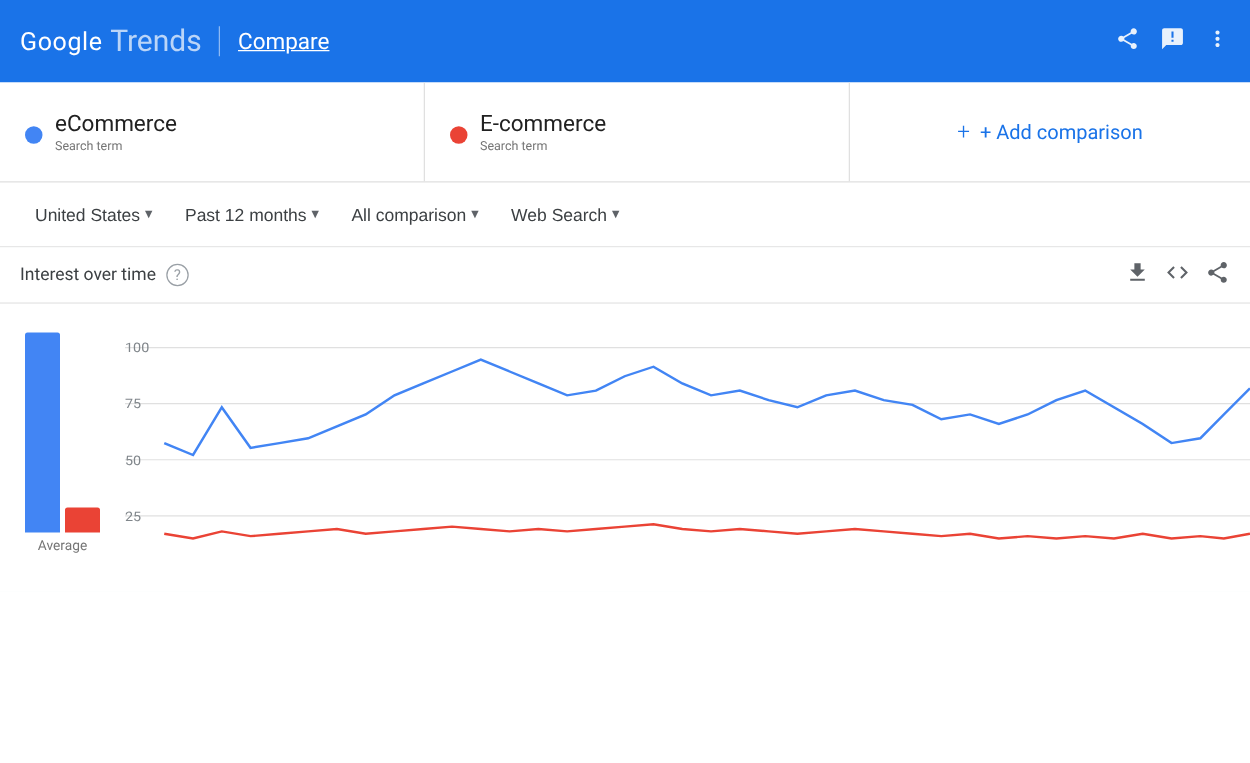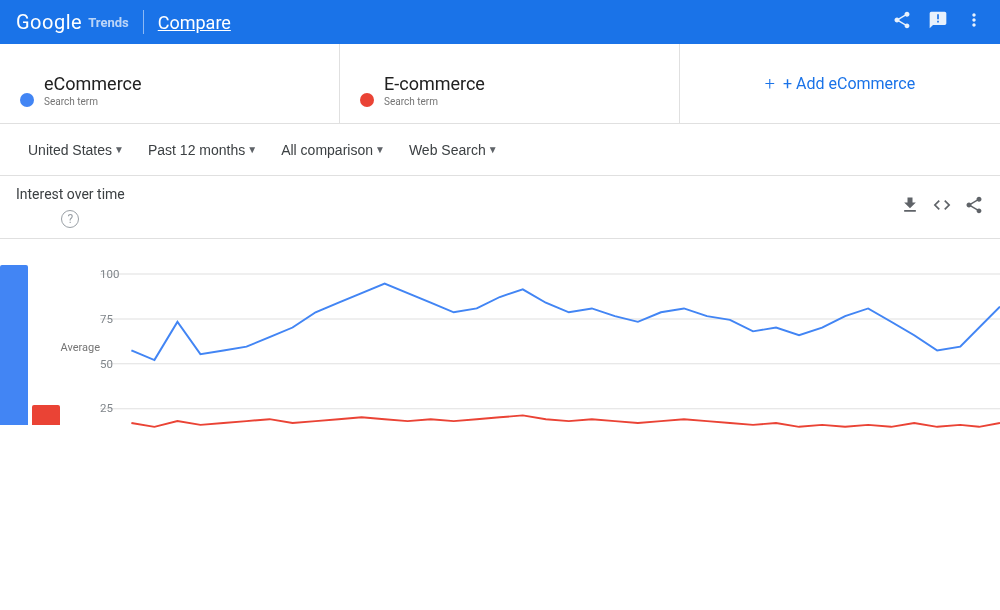--- a/index.html
+++ b/index.html
@@ -1,21 +1,21 @@
 <!DOCTYPE html>
 <html><head>
   <meta charset="utf-8">
   <style>
     * { box-sizing: border-box; margin: 0; padding: 0; }
     body { font-family: 'Roboto', Arial, sans-serif; background: #fff; width: 1000px; height: 610px; overflow: hidden; }
 
     
     .header {
       background: #1a73e8;
-      height: 44px;
+      height: 66px;
       display: flex;
       align-items: center;
       padding: 0 16px;
       color: white;
     }
     .header-logo {
       display: flex;
       align-items: center;
       gap: 4px;
     }
@@ -55,21 +55,21 @@
       display: flex;
       border-bottom: 1px solid #e0e0e0;
       background: #fff;
       height: 80px;
     }
     .search-term-cell {
       flex: 1;
       padding: 16px 20px;
       border-right: 1px solid #e0e0e0;
       display: flex;
-      align-items: flex-end;
+      align-items: center;
       gap: 10px;
     }
     .search-term-cell:last-child {
       border-right: none;
       align-items: center;
       justify-content: center;
     }
     .term-dot {
       width: 14px;
       height: 14px;
@@ -127,21 +127,20 @@
       align-items: center;
       justify-content: space-between;
       padding: 8px 0 4px;
       background: #fff;
       padding: 10px 16px;
     }
     .chart-title-area {
       display: flex;
       align-items: center;
       gap: 8px;
-      flex-direction: column;
     }
     .chart-title {
       font-size: 14px;
       color: #3c4043;
       font-weight: 400;
     }
     .help-icon {
       width: 18px;
       height: 18px;
       border-radius: 50%;
@@ -166,21 +165,21 @@
 
     
     .chart-container {
       display: flex;
       background: #fff;
       padding: 10px 0;
     }
     .chart-left {
       width: 100px;
       display: flex;
-      flex-direction: row;
+      flex-direction: column;
       align-items: center;
       justify-content: flex-end;
       padding-bottom: 30px;
       flex-shrink: 0;
     }
     .avg-bars {
       display: flex;
       align-items: flex-end;
       gap: 4px;
       height: 160px;
@@ -212,21 +211,21 @@
     }
   </style>
 </head>
 <body>
 
 <div class="header">
   <div class="header-logo">
     <span class="logo-text">
       <span style="color:#fff;font-size:20px;font-weight:400;">Google</span>
     </span>
-    <span style="color:rgba(255,255,255,0.7);font-size:13px;font-weight:700;margin-left:2px;">Trends</span>
+    <span style="color:rgba(255,255,255,0.7);font-size:24px;font-weight:400;margin-left:2px;">Trends</span>
   </div>
   <div class="header-divider"></div>
   <span class="header-compare">Compare</span>
   <div class="header-actions">
     <span class="header-icon" title="Share">
       <svg width="20" height="20" viewBox="0 0 24 24" fill="white">
           <path d="M18 16.08c-.76 0-1.44.3-1.96.77L8.91 12.7c.05-.23.09-.46.09-.7s-.04-.47-.09-.7l7.05-4.11c.54.5 1.25.81 2.04.81 1.66 0 3-1.34 3-3s-1.34-3-3-3-3 1.34-3 3c0 .24.04.47.09.7L8.04 9.81C7.5 9.31 6.79 9 6 9c-1.66 0-3 1.34-3 3s1.34 3 3 3c.79 0 1.5-.31 2.04-.81l7.12 4.16c-.05.21-.08.43-.08.65 0 1.61 1.31 2.92 2.92 2.92 1.61 0 2.92-1.31 2.92-2.92s-1.31-2.92-2.92-2.92z"></path>
         </svg>
     </span>
     <span class="header-icon" title="Feedback">
@@ -253,21 +252,21 @@
   <div class="search-term-cell" style="max-width:340px;">
     <span class="term-dot" style="background:#ea4335;"></span>
     <div class="term-info">
       <div class="term-name">E-commerce</div>
       <div class="term-type">Search term</div>
     </div>
   </div>
   <div class="search-term-cell" style="flex:0 0 320px;">
     <div class="add-comparison">
       <span style="font-size:18px;font-weight:300;">+</span>
-      <span style="font-size:16px;color:#1a73e8;">+ Add eCommerce</span>
+      <span style="font-size:16px;color:#1a73e8;">+ Add comparison</span>
     </div>
   </div>
 </div>
 
 <div class="filters-row">
   <button class="filter-btn">
     <span>United States</span>
     <span class="filter-chevron">▼</span>
   </button>
   <button class="filter-btn">

